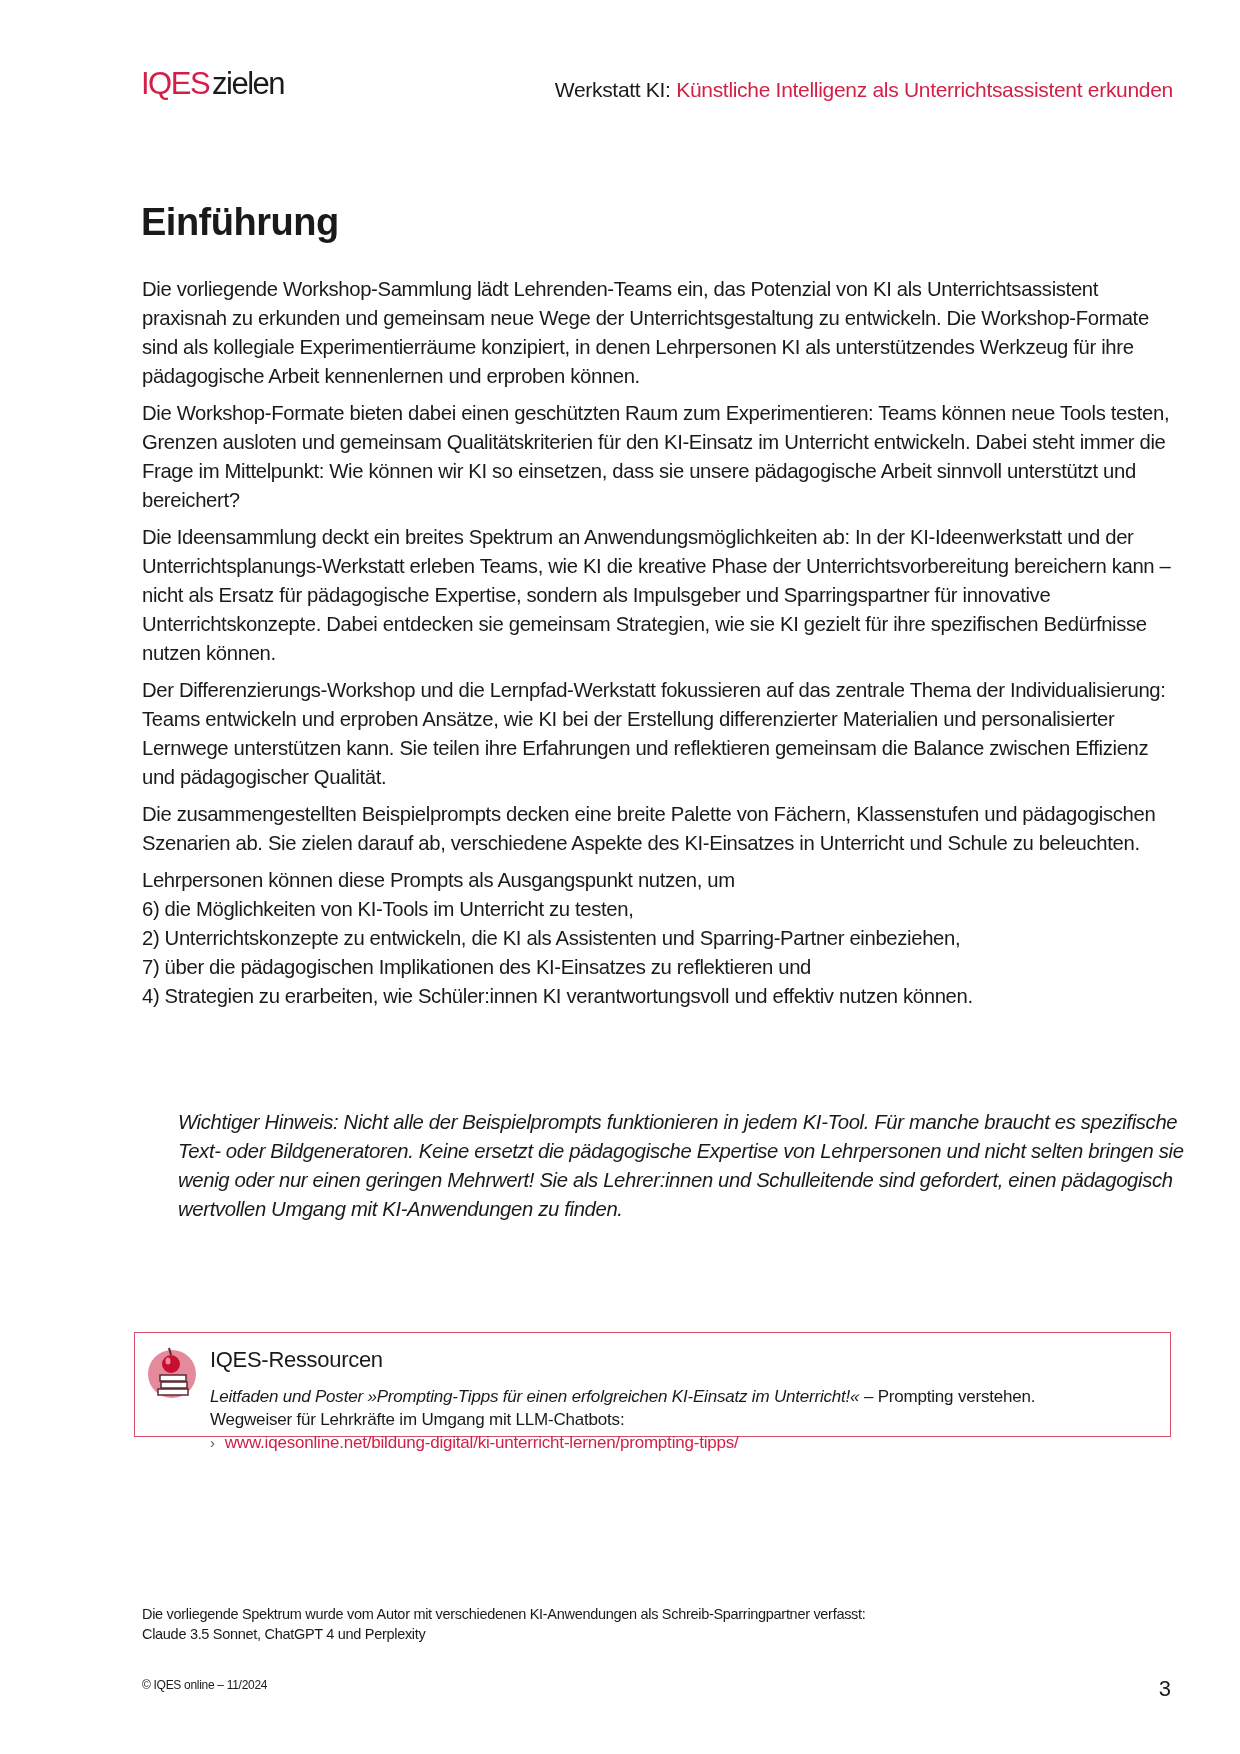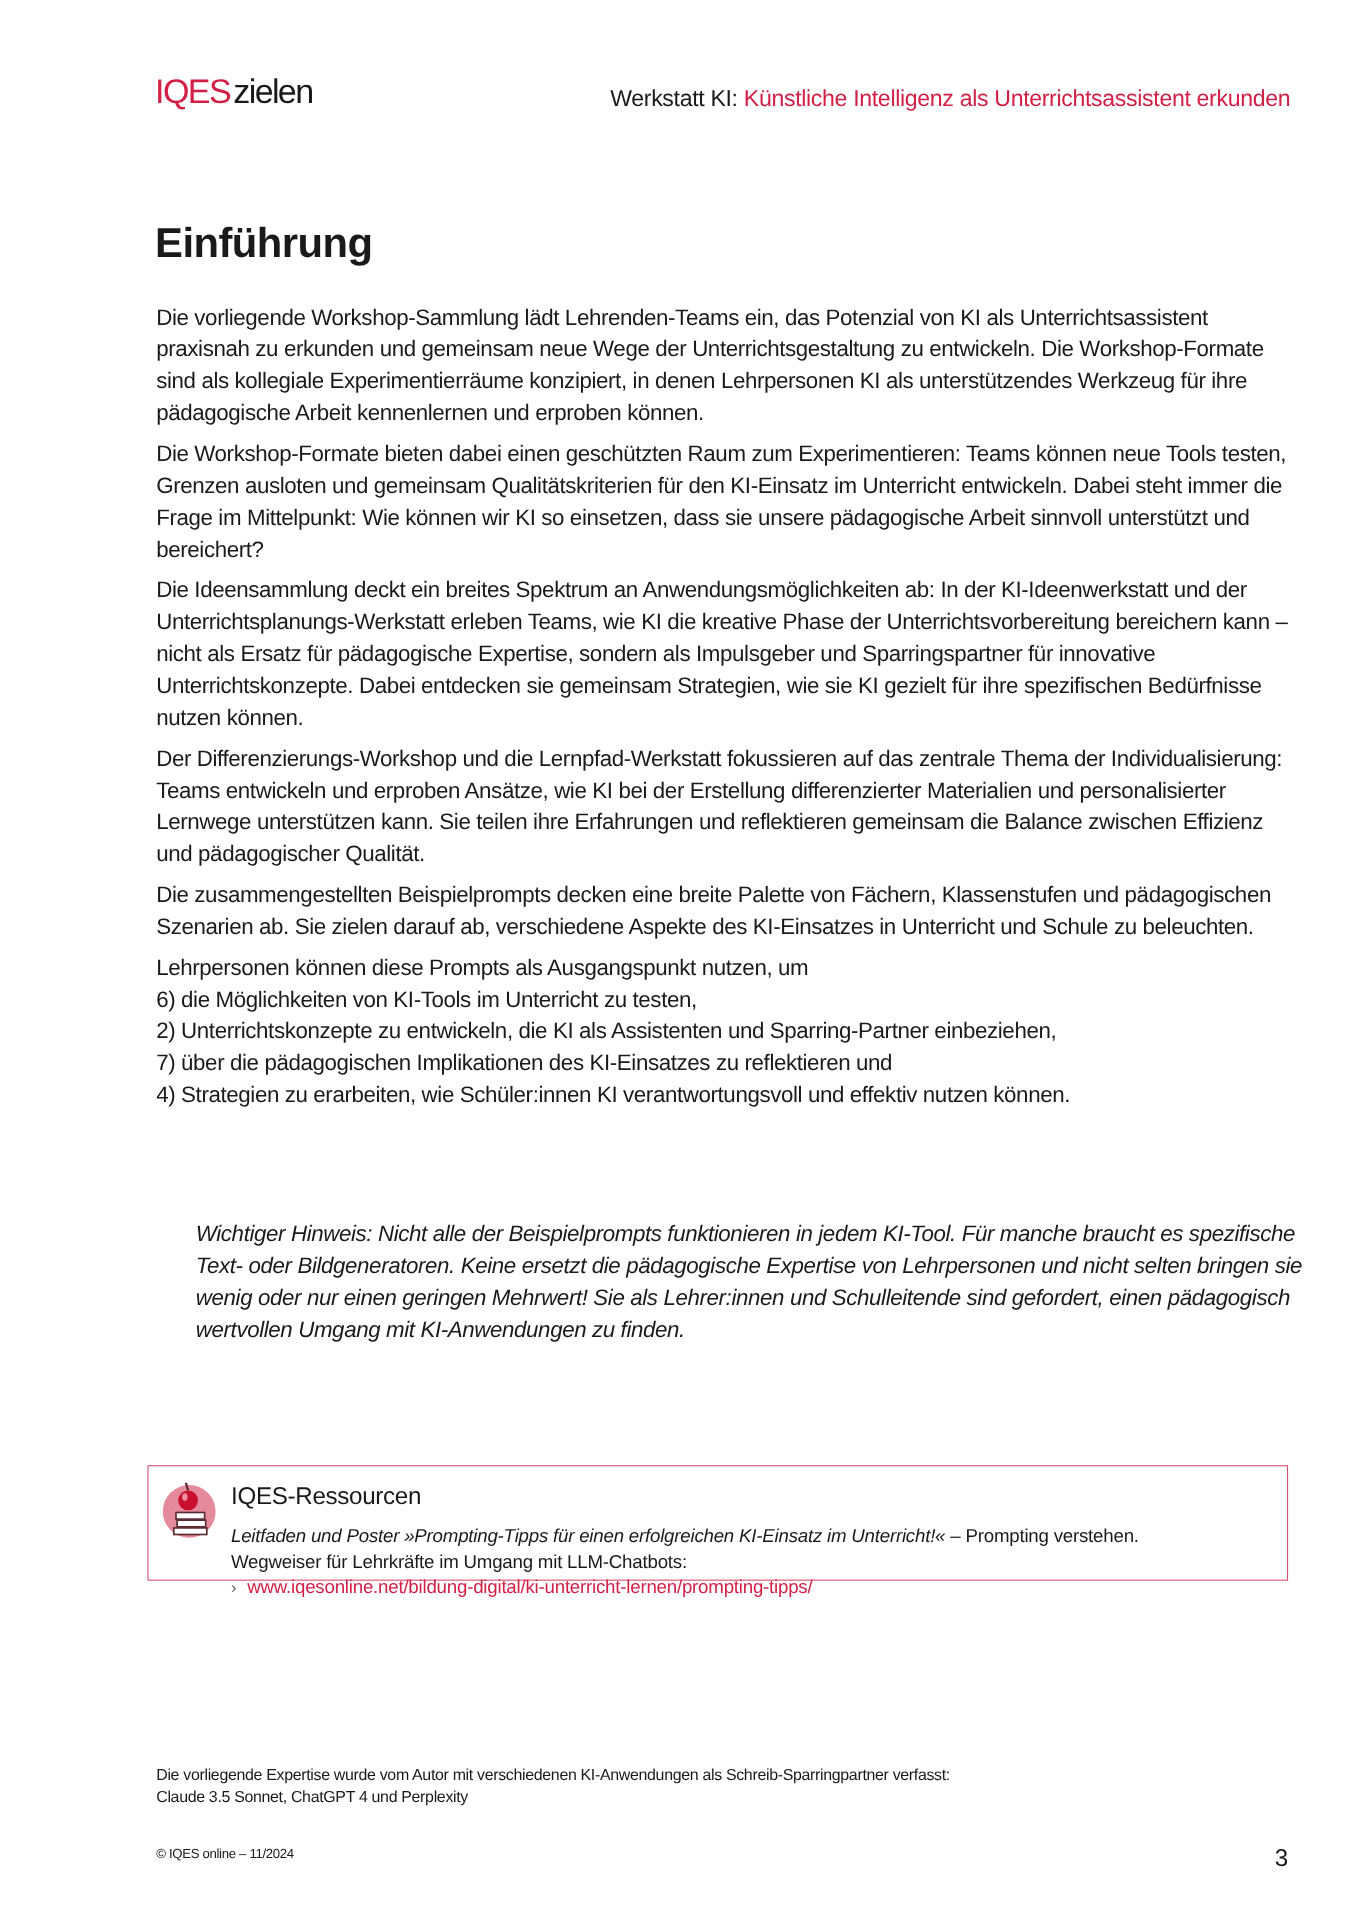--- a/index.html
+++ b/index.html
@@ -105,18 +105,18 @@
   <div class="resource-body">
     <span class="ital">Leitfaden und Poster »Prompting-Tipps für einen erfolgreichen KI-Einsatz im Unterricht!«</span><span> – Prompting verstehen.</span><br>
     <span>Wegweiser für Lehrkräfte im Umgang mit LLM-Chatbots:</span><br>
     <span class="resource-link-row">
       <span class="chevron">›</span><a class="resource-link">www.iqesonline.net/bildung-digital/ki-unterricht-lernen/prompting-tipps/</a>
     </span>
   </div>
 </div>
 
 <div class="footer-note">
-  <div>Die vorliegende Expertise wurde vom Autor mit verschiedenen KI-Anwendungen als Schreib-Sparringpartner verfasst:</div>
+  <div>Die vorliegende Spektrum wurde vom Autor mit verschiedenen KI-Anwendungen als Schreib-Sparringpartner verfasst:</div>
   <div>Claude 3.5 Sonnet, ChatGPT 4 und Perplexity</div>
 </div>
 
 <div class="copyright">© IQES online – 11/2024</div>
 <div class="page-number">3</div>
 
 </body></html>

